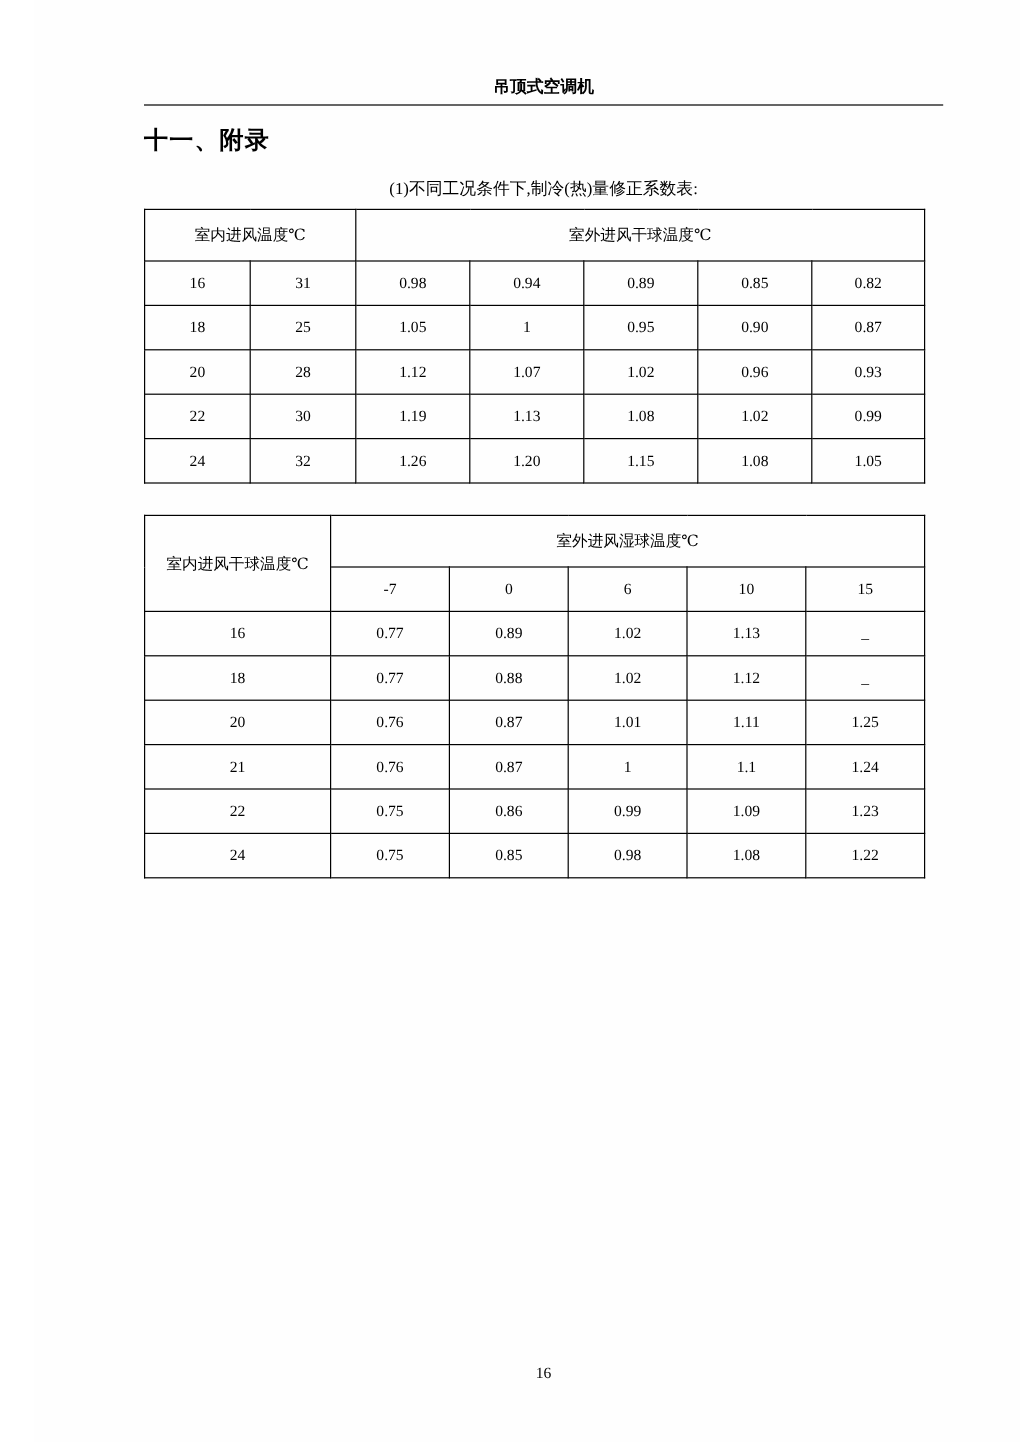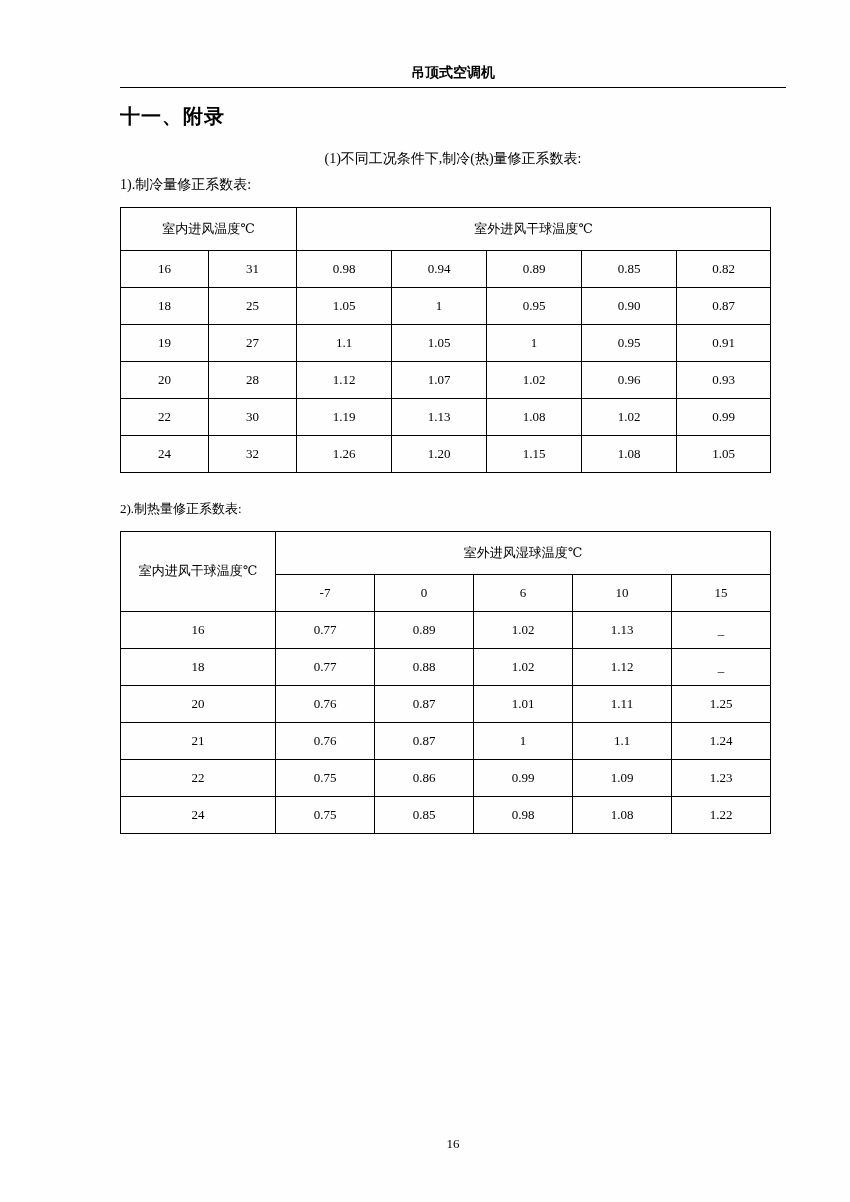--- a/index.html
+++ b/index.html
@@ -106,21 +106,20 @@
 
 <div class="page">
 
   <div class="header">吊顶式空调机</div>
 
   <div class="content">
 
     <h1 class="section-title">十一、附录</h1>
 
     <p class="para">(1)不同工况条件下,制冷(热)量修正系数表:</p>
-    <p class="para2">1).制冷量修正系数表:</p>
 
     <div class="tbl-wrap">
       <table class="data">
         <colgroup>
           <col style="width:88px">
           <col style="width:88px">
           <col style="width:95px">
           <col style="width:95px">
           <col style="width:95px">
           <col style="width:95px">
@@ -144,29 +143,20 @@
           <tr>
             <td>18</td>
             <td>25</td>
             <td>1.05</td>
             <td>1</td>
             <td>0.95</td>
             <td>0.90</td>
             <td>0.87</td>
           </tr>
           <tr>
-            <td>19</td>
-            <td>27</td>
-            <td>1.1</td>
-            <td>1.05</td>
-            <td>1</td>
-            <td>0.95</td>
-            <td>0.91</td>
-          </tr>
-          <tr>
             <td>20</td>
             <td>28</td>
             <td>1.12</td>
             <td>1.07</td>
             <td>1.02</td>
             <td>0.96</td>
             <td>0.93</td>
           </tr>
           <tr>
             <td>22</td>
@@ -185,21 +175,20 @@
             <td>1.15</td>
             <td>1.08</td>
             <td>1.05</td>
           </tr>
         </tbody>
       </table>
     </div>
 
     <div class="spacer"></div>
 
-    <p class="para3">2).制热量修正系数表:</p>
 
     <div class="tbl-wrap">
       <table class="data">
         <colgroup>
           <col style="width:155px">
           <col style="width:99px">
           <col style="width:99px">
           <col style="width:99px">
           <col style="width:99px">
           <col style="width:99px">

